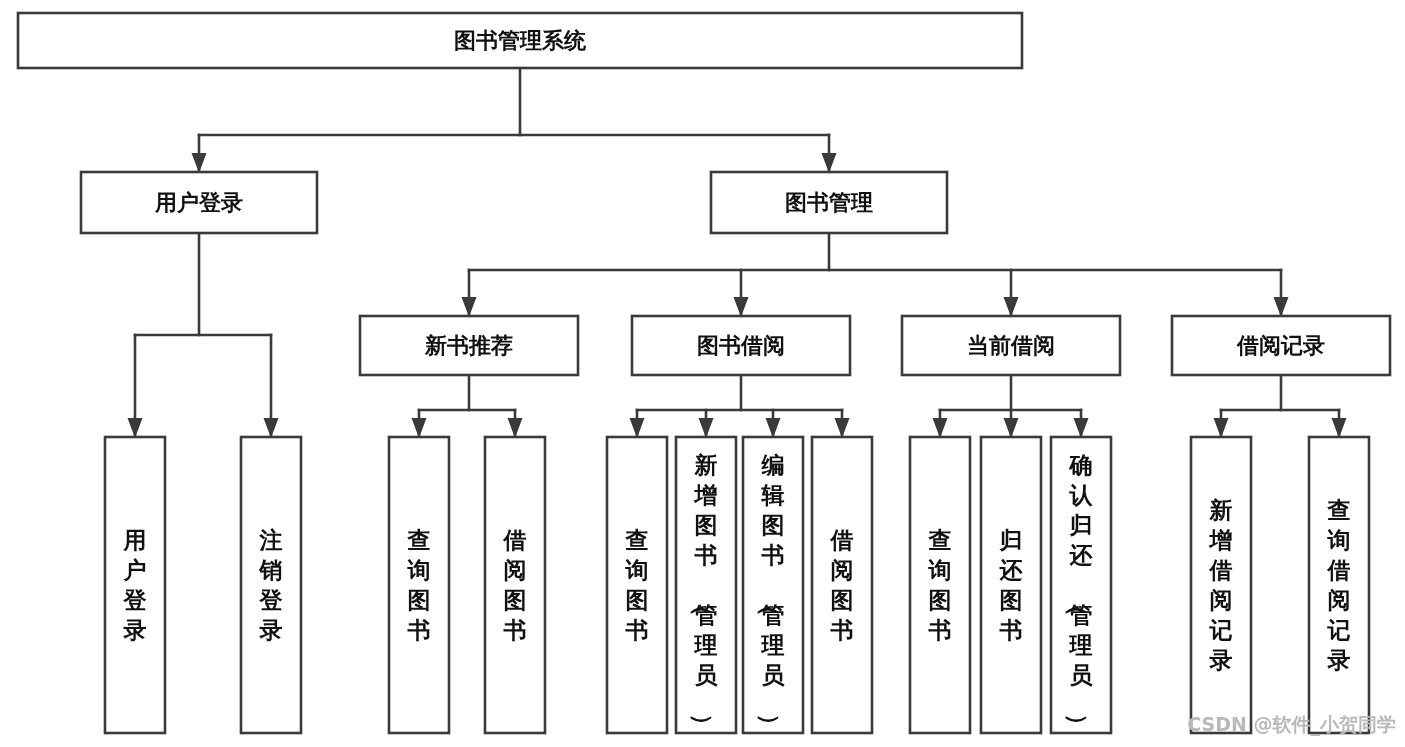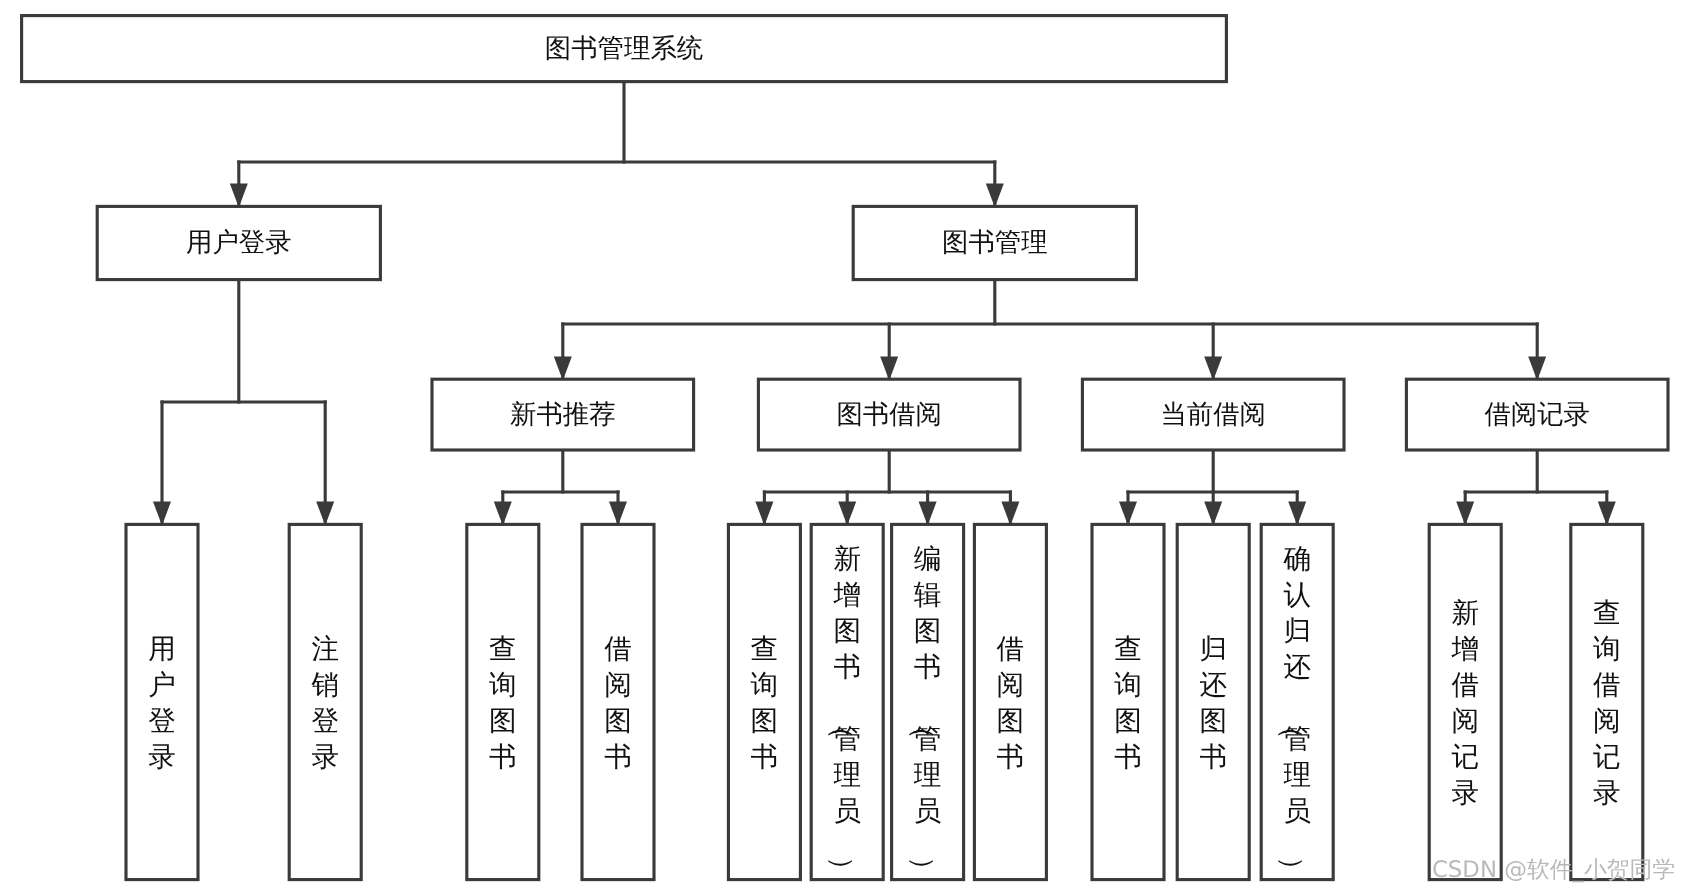--- a/index.html
+++ b/index.html
@@ -13,20 +13,21 @@
     font-family: "Liberation Sans", sans-serif;
     overflow: hidden;
     position: relative;
   }
   #diagram-root {
     position: absolute;
     left: 0;
     top: 0;
     width: 1405px;
     height: 747px;
+    font-weight: bold;
   }
   svg.tree-canvas {
     display: block;
     width: 1405px;
     height: 747px;
   }
   .node-box {
     fill: #ffffff;
     stroke: #3a3a3a;
     stroke-width: 2.6;

